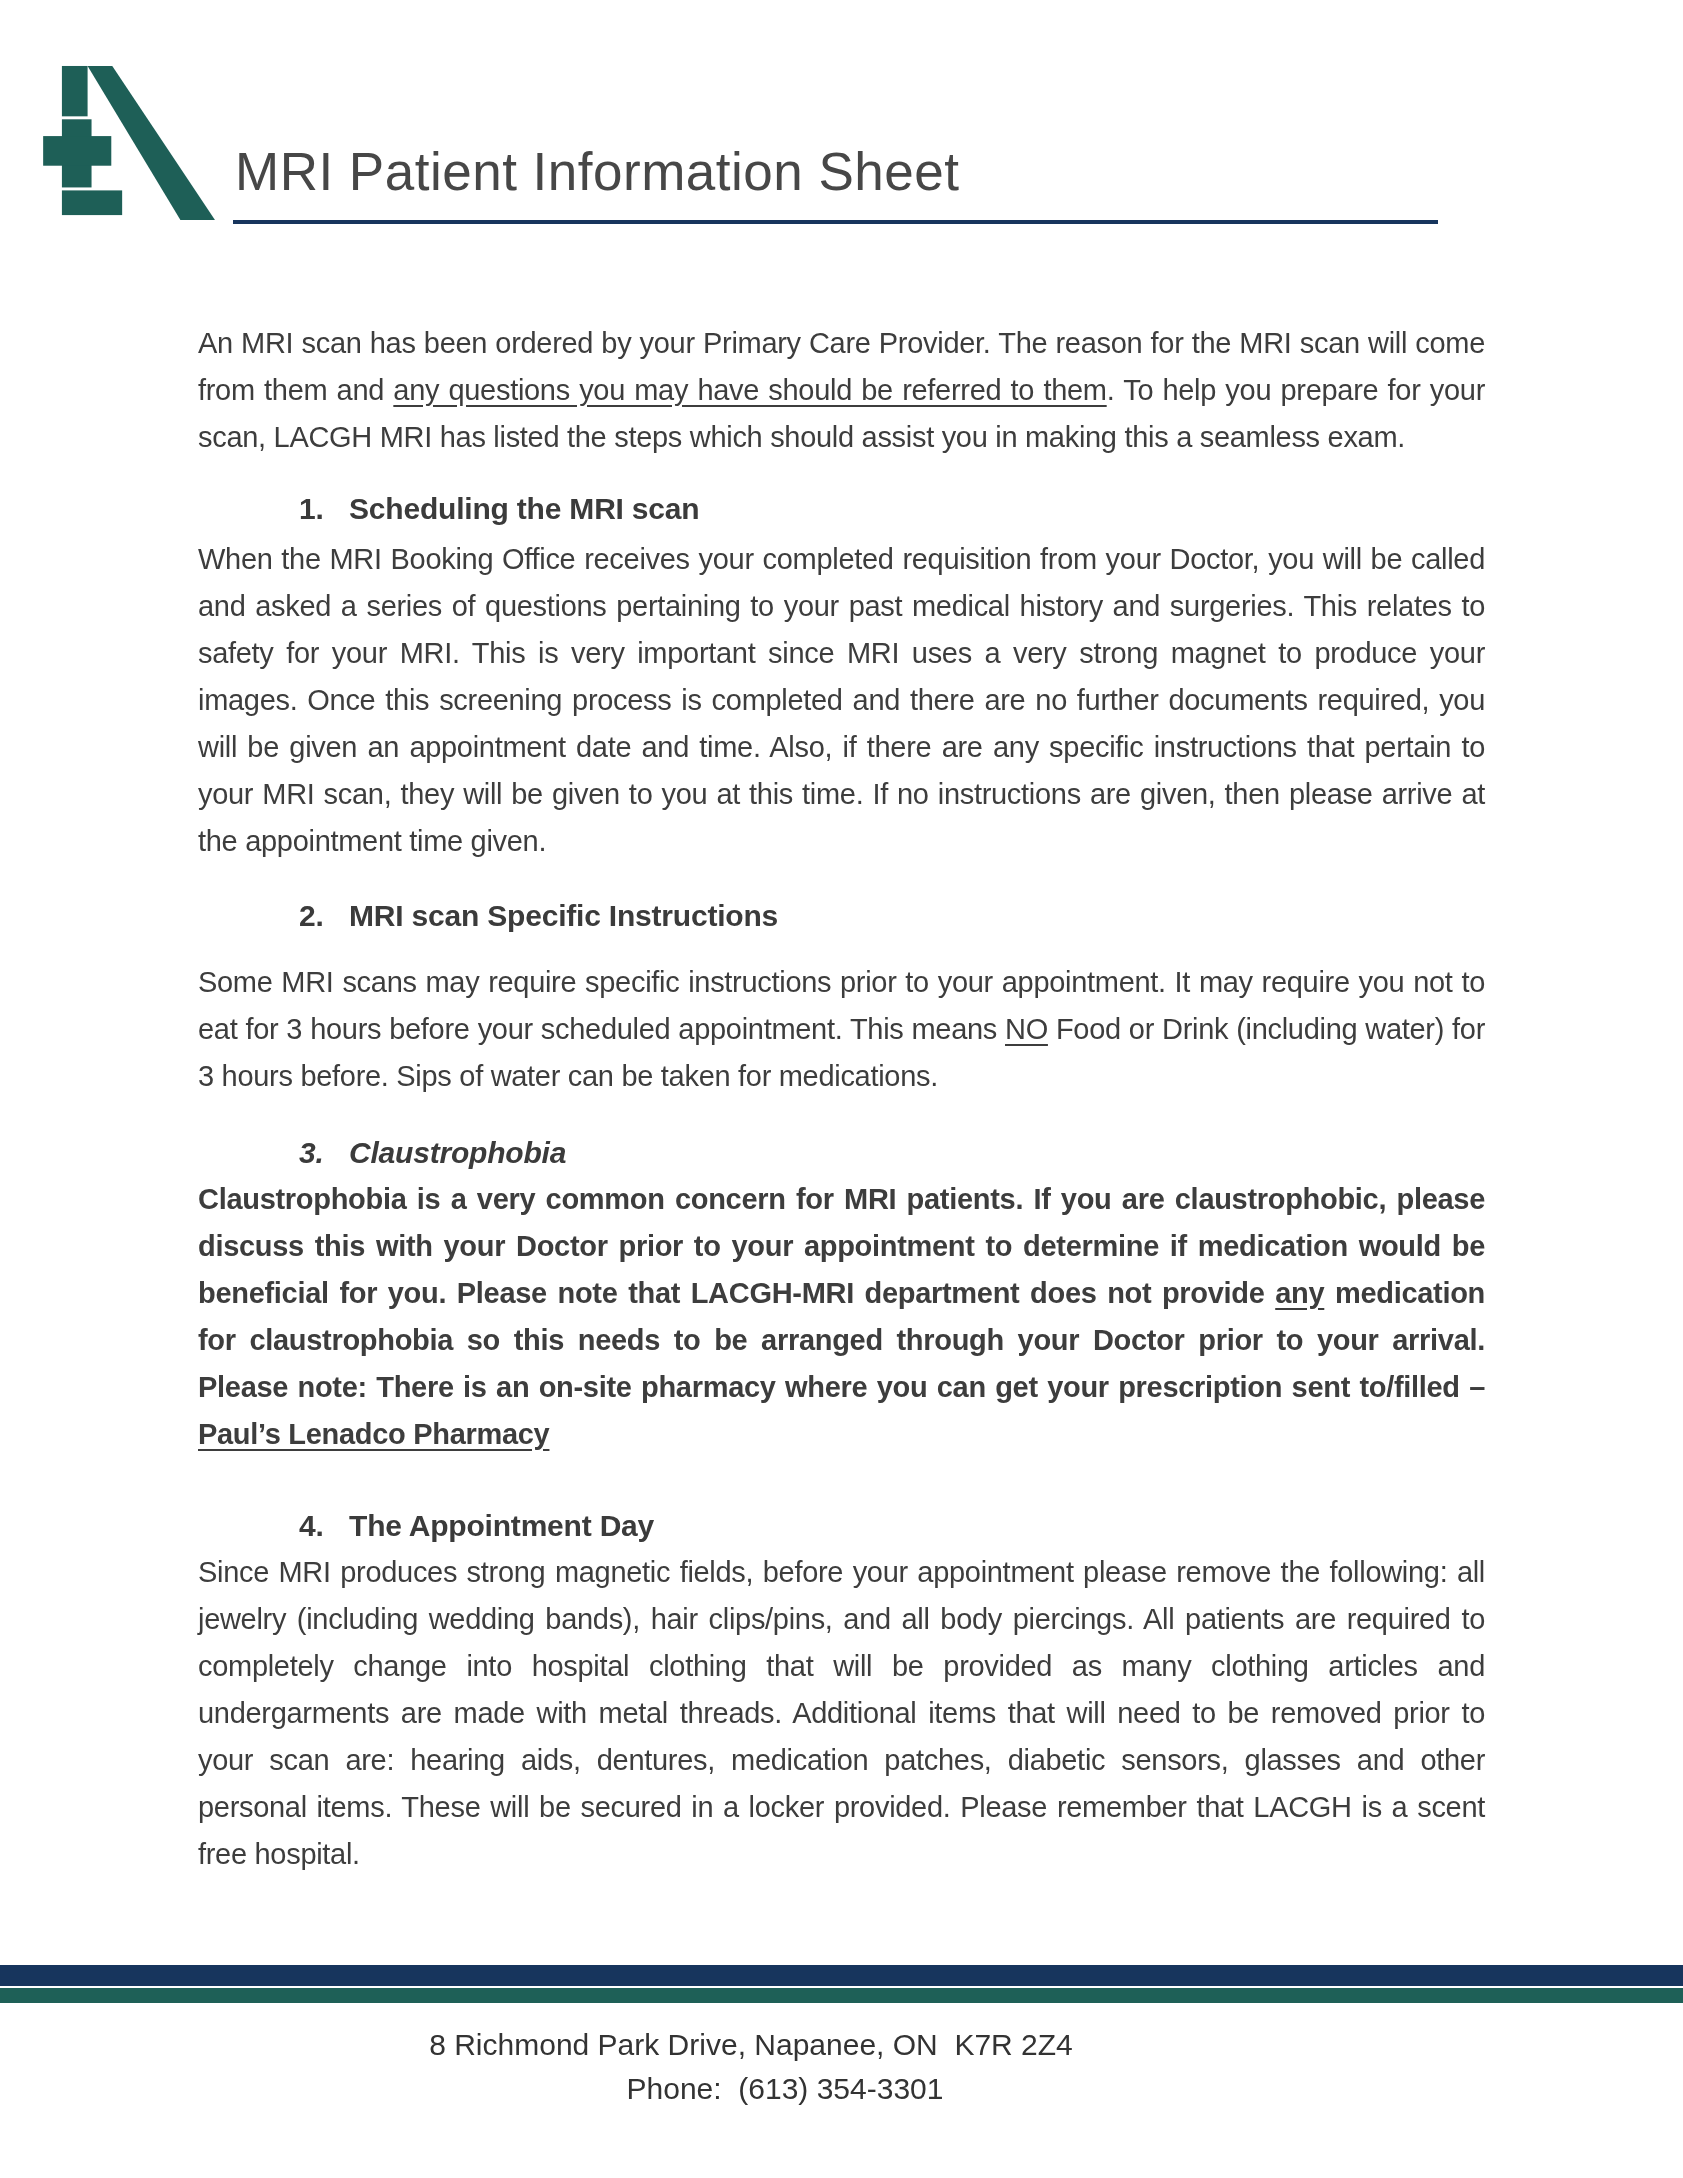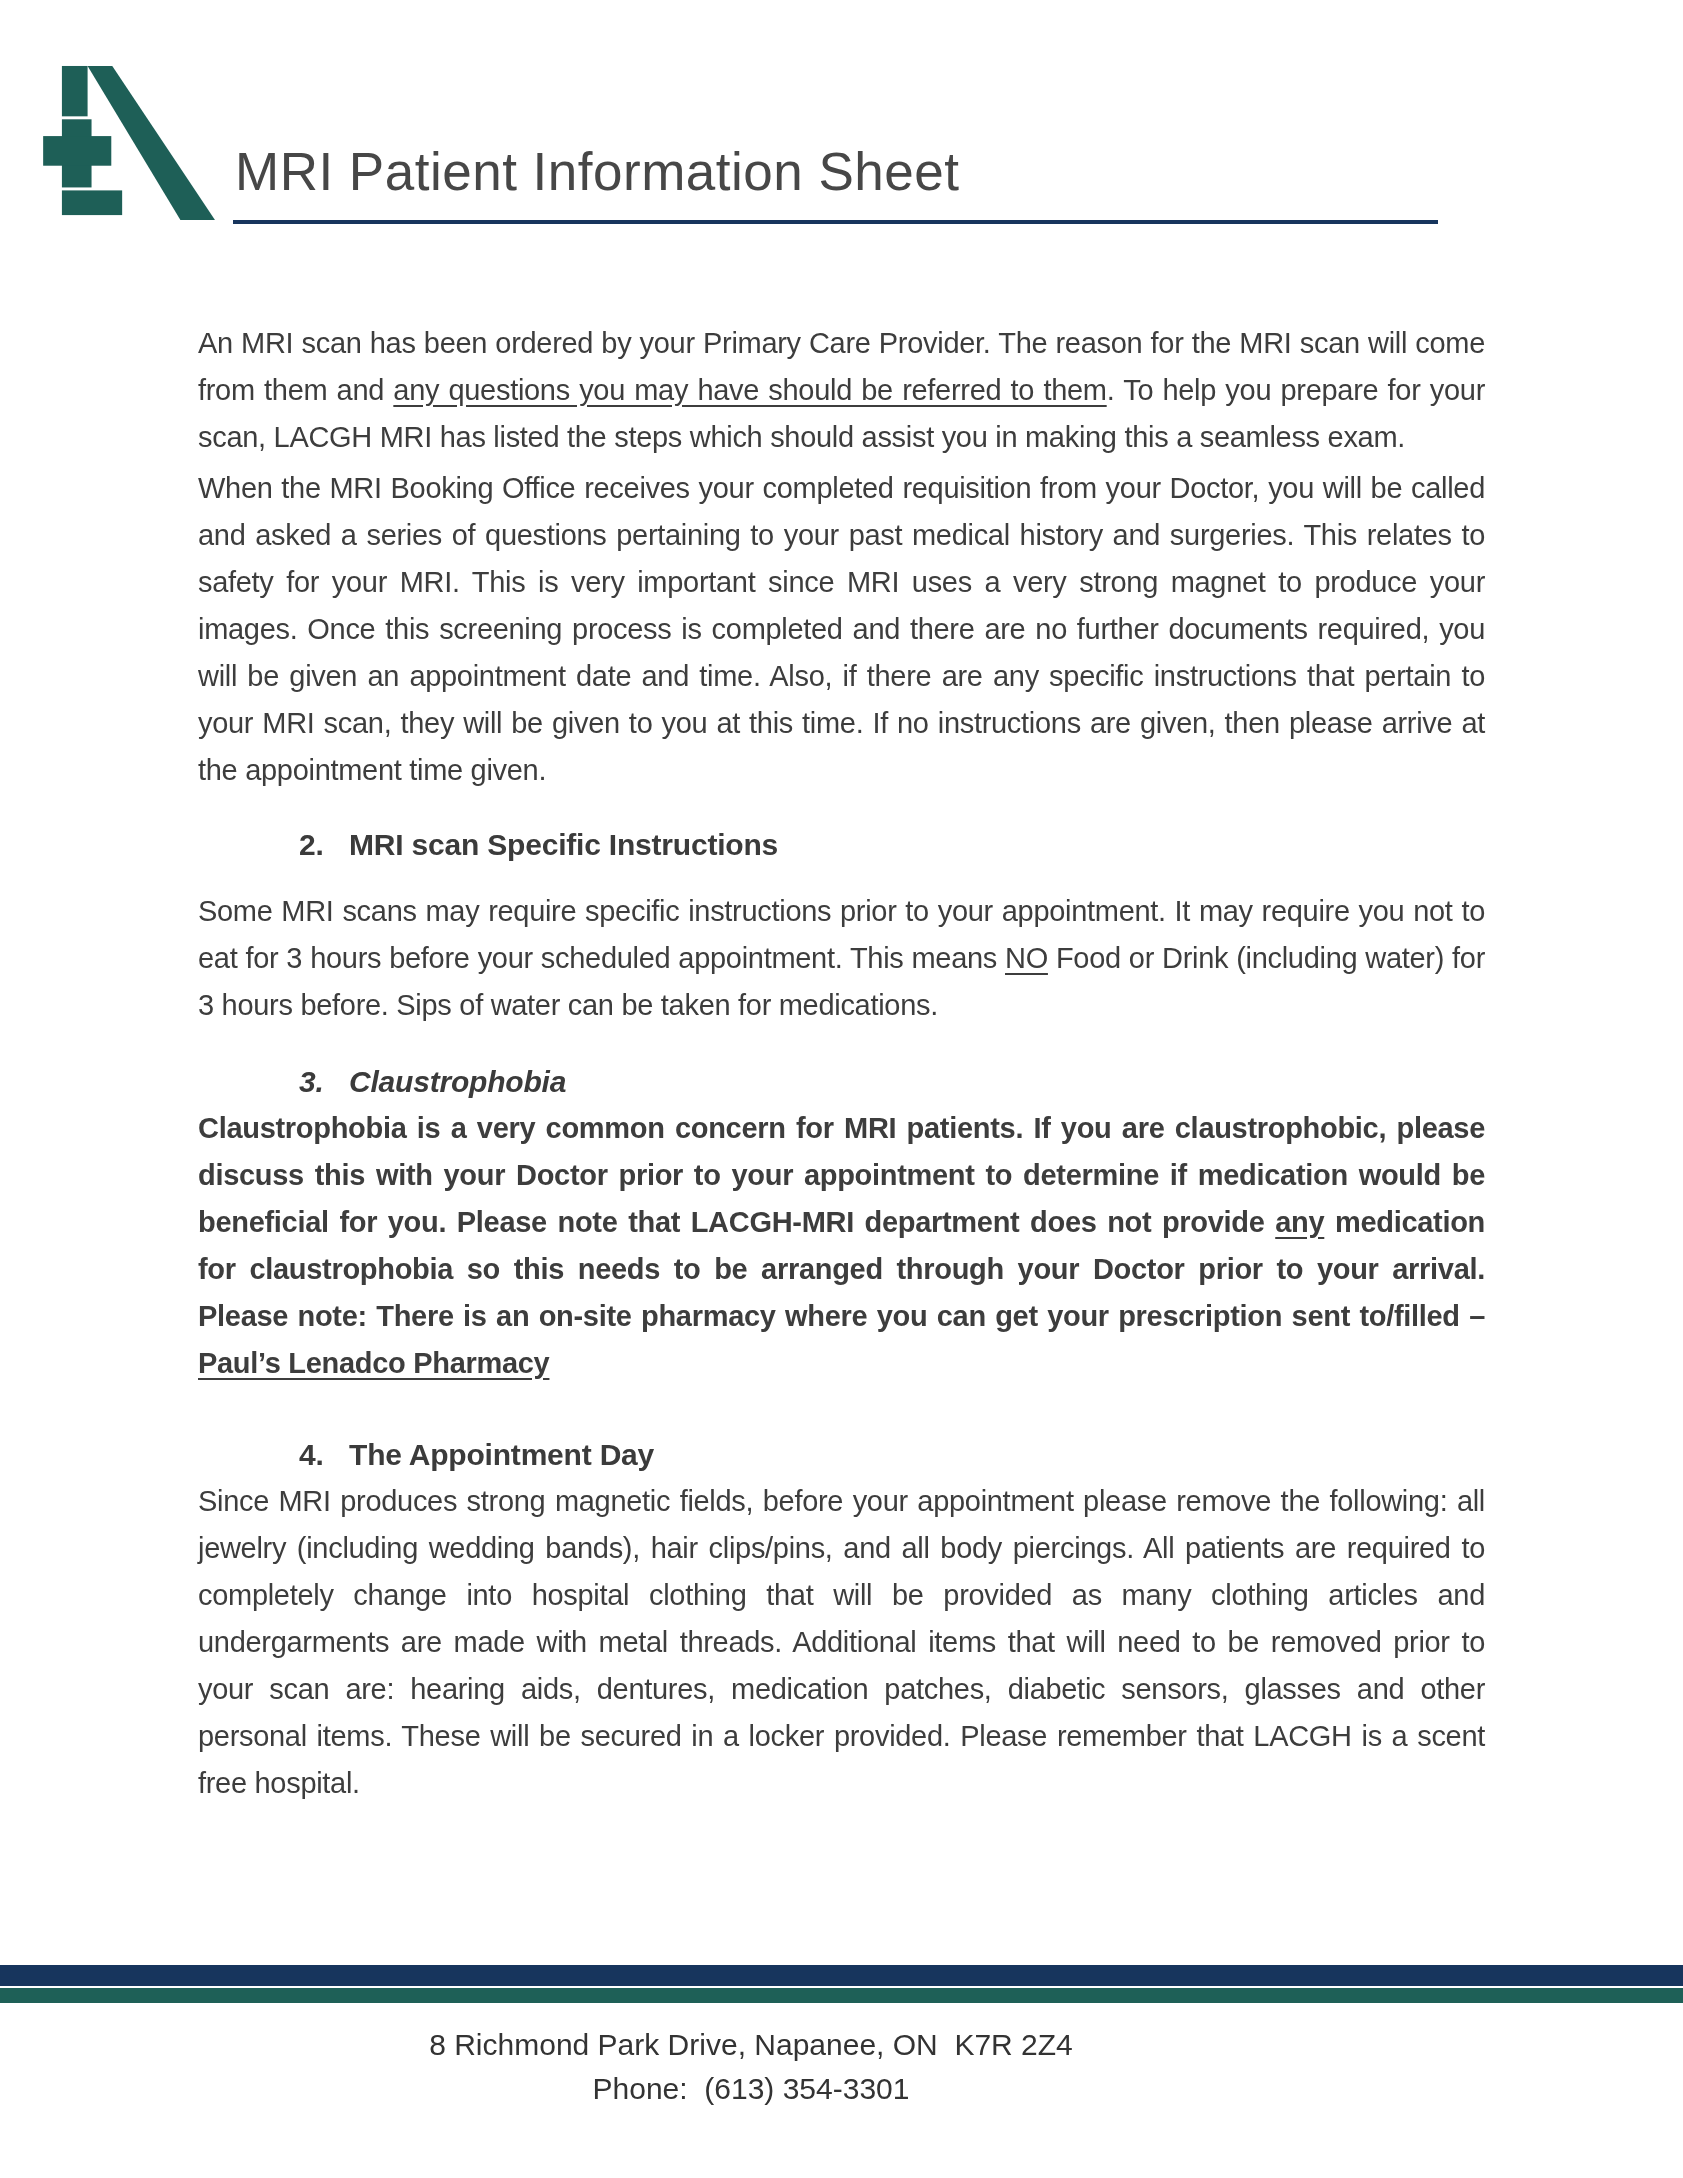--- a/index.html
+++ b/index.html
@@ -41,21 +41,21 @@
 
   
   .bar{position:absolute;left:0;width:1683px;}
   .bar-navy{top:1965px;height:21px;background:#17355D;}
   .bar-teal{top:1988px;height:15px;background:#1E6057;}
   .footer-line{
     position:absolute;left:0;width:1502px;text-align:center;
     font-size:30px;line-height:40px;color:#333333;white-space:pre-wrap;
   }
   .footer-address{top:2025px;}
-  .footer-phone{top:2069px;}
+  .footer-phone{top:2069px;padding-left:34px;}
 </style>
 </head>
 <body>
 
 <div class="page">
 
   <svg class="logo" viewBox="0 0 190 160" xmlns="http://www.w3.org/2000/svg" aria-hidden="true">
     <g fill="#1E5F57">
       <polygon points="48,2 73,2 177,158 142,158"></polygon>
       <rect x="22" y="2" width="26" height="51"></rect>
@@ -65,20 +65,21 @@
     </g>
   </svg>
   <h1 class="title">MRI Patient Information Sheet</h1>
   <div class="title-rule"></div>
 
   <main class="content">
 
     <p class="para"><span>An MRI scan has been ordered by your Primary Care Provider. The reason for the MRI scan will come from them and </span><u>any questions you may have should be referred to them</u><span>. To help you prepare for your scan, LACGH MRI has listed the steps which should assist you in making this a seamless exam.</span></p>
 
     <section class="sec1">
+      <h2 class="heading"><span class="num">1.</span><span>Scheduling the MRI scan</span></h2>
       <p class="para"><span>When the MRI Booking Office receives your completed requisition from your Doctor, you will be called and asked a series of questions pertaining to your past medical history and surgeries. This relates to safety for your MRI. This is very important since MRI uses a very strong magnet to produce your images. Once this screening process is completed and there are no further documents required, you will be given an appointment date and time. Also, if there are any specific instructions that pertain to your MRI scan, they will be given to you at this time. If no instructions are given, then please arrive at the appointment time given.</span></p>
     </section>
 
     <section class="sec2">
       <h2 class="heading"><span class="num">2.</span><span>MRI scan Specific Instructions</span></h2>
       <p class="para"><span>Some MRI scans may require specific instructions prior to your appointment.  It may require you not to eat for 3 hours before your scheduled appointment. This means </span><u>NO</u><span> Food or Drink (including water) for 3 hours before. Sips of water can be taken for medications.</span></p>
     </section>
 
     <section class="sec3">
       <h2 class="heading"><span class="num">3.</span><span>Claustrophobia</span></h2>

